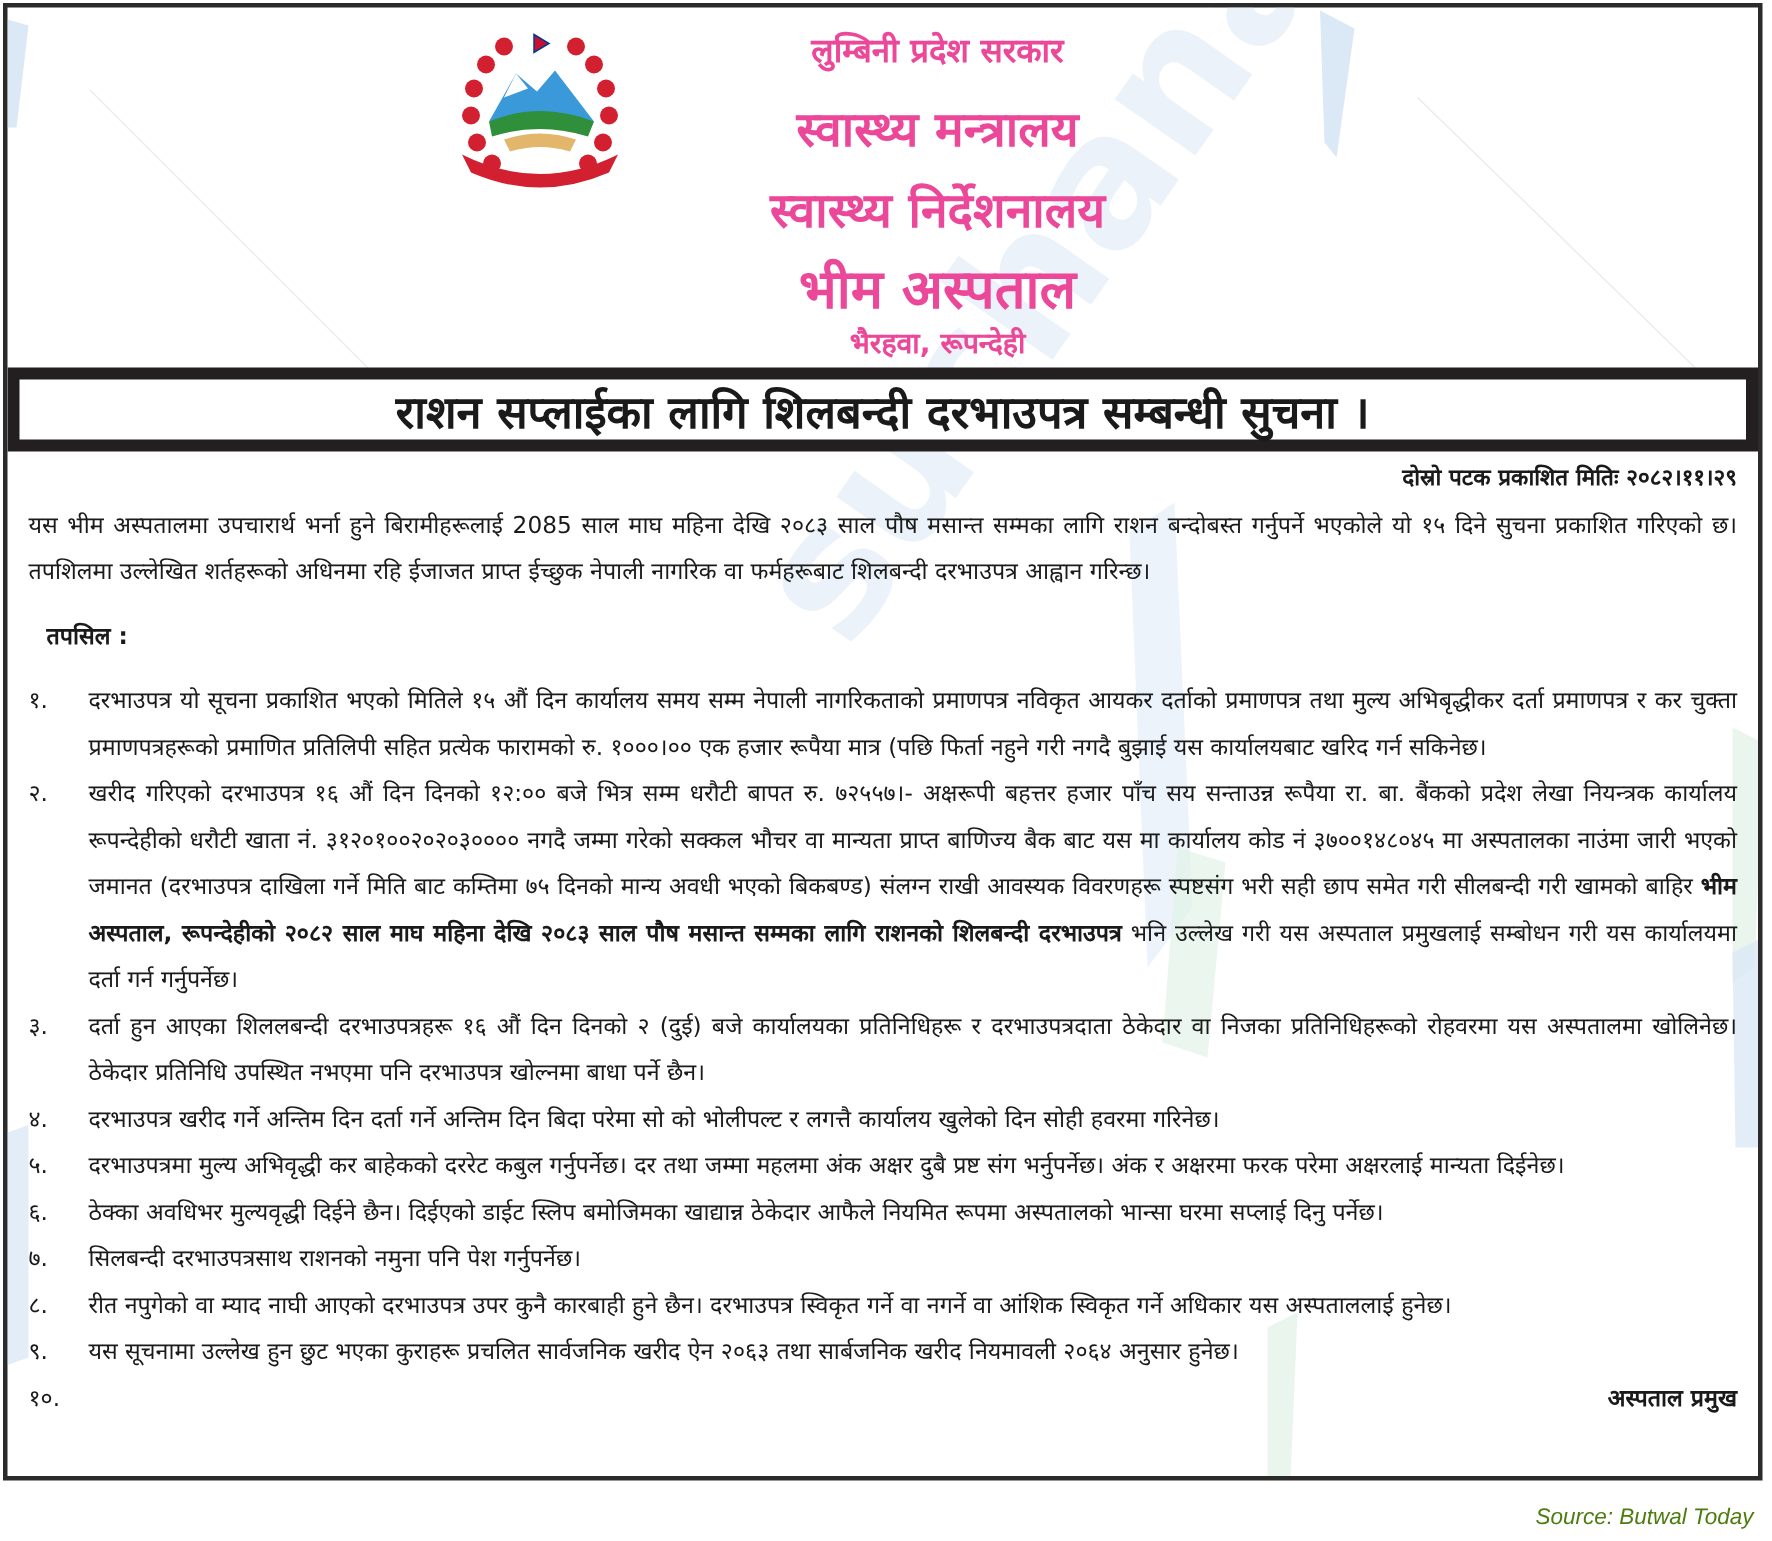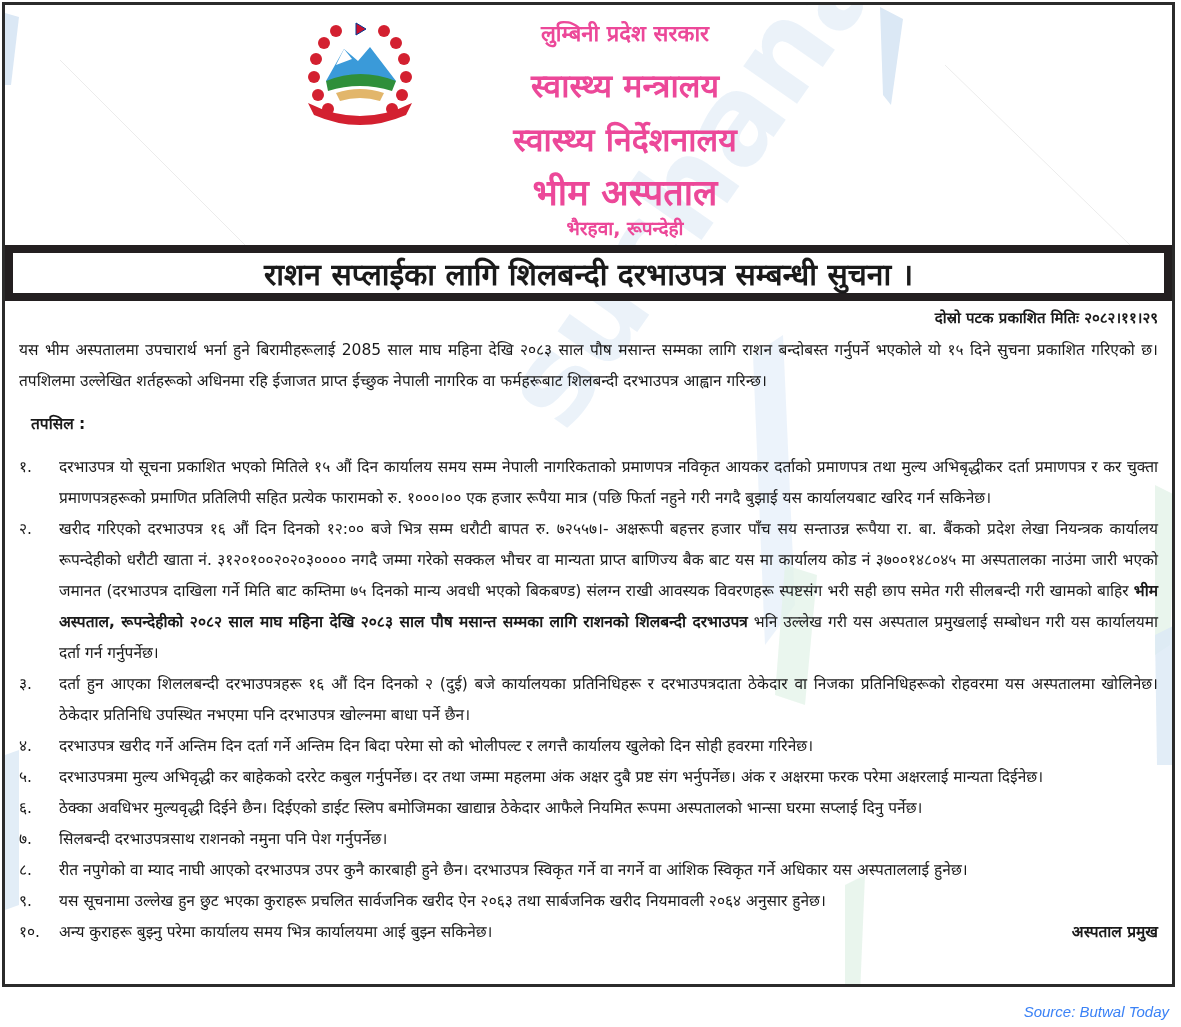--- a/index.html
+++ b/index.html
@@ -23,21 +23,21 @@
   .body { position: absolute; top: 330px; left: 14px; right: 14px; font-size: 15.5px; line-height: 31px; }
   .intro { margin: 0; text-align: justify; }
   .tapsil { font-weight: bold; margin: 12px; }
   .item { display: flex; margin: 0; }
   .num { width: 40px; flex: none; padding-left: 0; }
   .itext { flex: 1; text-align: justify; }
   .b { font-weight: bold; }
   .last-row { display: flex; justify-content: space-between; }
   .signature { font-weight: bold; white-space: nowrap; }
   .source { position: absolute; right: 12px; top: 1003px; font-style: italic; font-size: 15px;
-            font-family: "Liberation Sans", sans-serif; color: #3b82f6; }
+            font-family: "Liberation Sans", sans-serif; color: #4d7c0f; }
   .wm { position: absolute; pointer-events: none; }
 </style>
 </head>
 <body>
 
 <div class="frame">
 
   <svg class="wm" style="left:0;top:0" width="1175" height="985" viewBox="0 0 1175 985">
     <polygon points="0,8 14,12 6,80 0,80" fill="#dbe8f5"></polygon>
     <polygon points="875,2 898,14 886,100 878,90" fill="#dbe8f5"></polygon>
@@ -129,19 +129,18 @@
     <div class="item">
       <span class="num">८.</span>
       <span class="itext">रीत नपुगेको वा म्याद नाघी आएको दरभाउपत्र उपर कुनै कारबाही हुने छैन। दरभाउपत्र स्विकृत गर्ने वा नगर्ने वा आंशिक स्विकृत गर्ने अधिकार यस अस्पताललाई हुनेछ।</span>
     </div>
     <div class="item">
       <span class="num">९.</span>
       <span class="itext">यस सूचनामा उल्लेख हुन छुट भएका कुराहरू प्रचलित सार्वजनिक खरीद ऐन २०६३ तथा सार्बजनिक खरीद नियमावली २०६४ अनुसार हुनेछ।</span>
     </div>
     <div class="item last-row">
       <span class="num">१०.</span>
-      <span class="itext" style="text-align:left">अन्य कुराहरू बुझ्नु परेमा कार्यालय समय भित्र कार्यालयमा आई बुझ्न सकिनेछ।</span>
       <span class="signature">अस्पताल प्रमुख</span>
     </div>
   </div>
 </div>
 
 <div class="source">Source: Butwal Today</div>
 
 </body></html>

